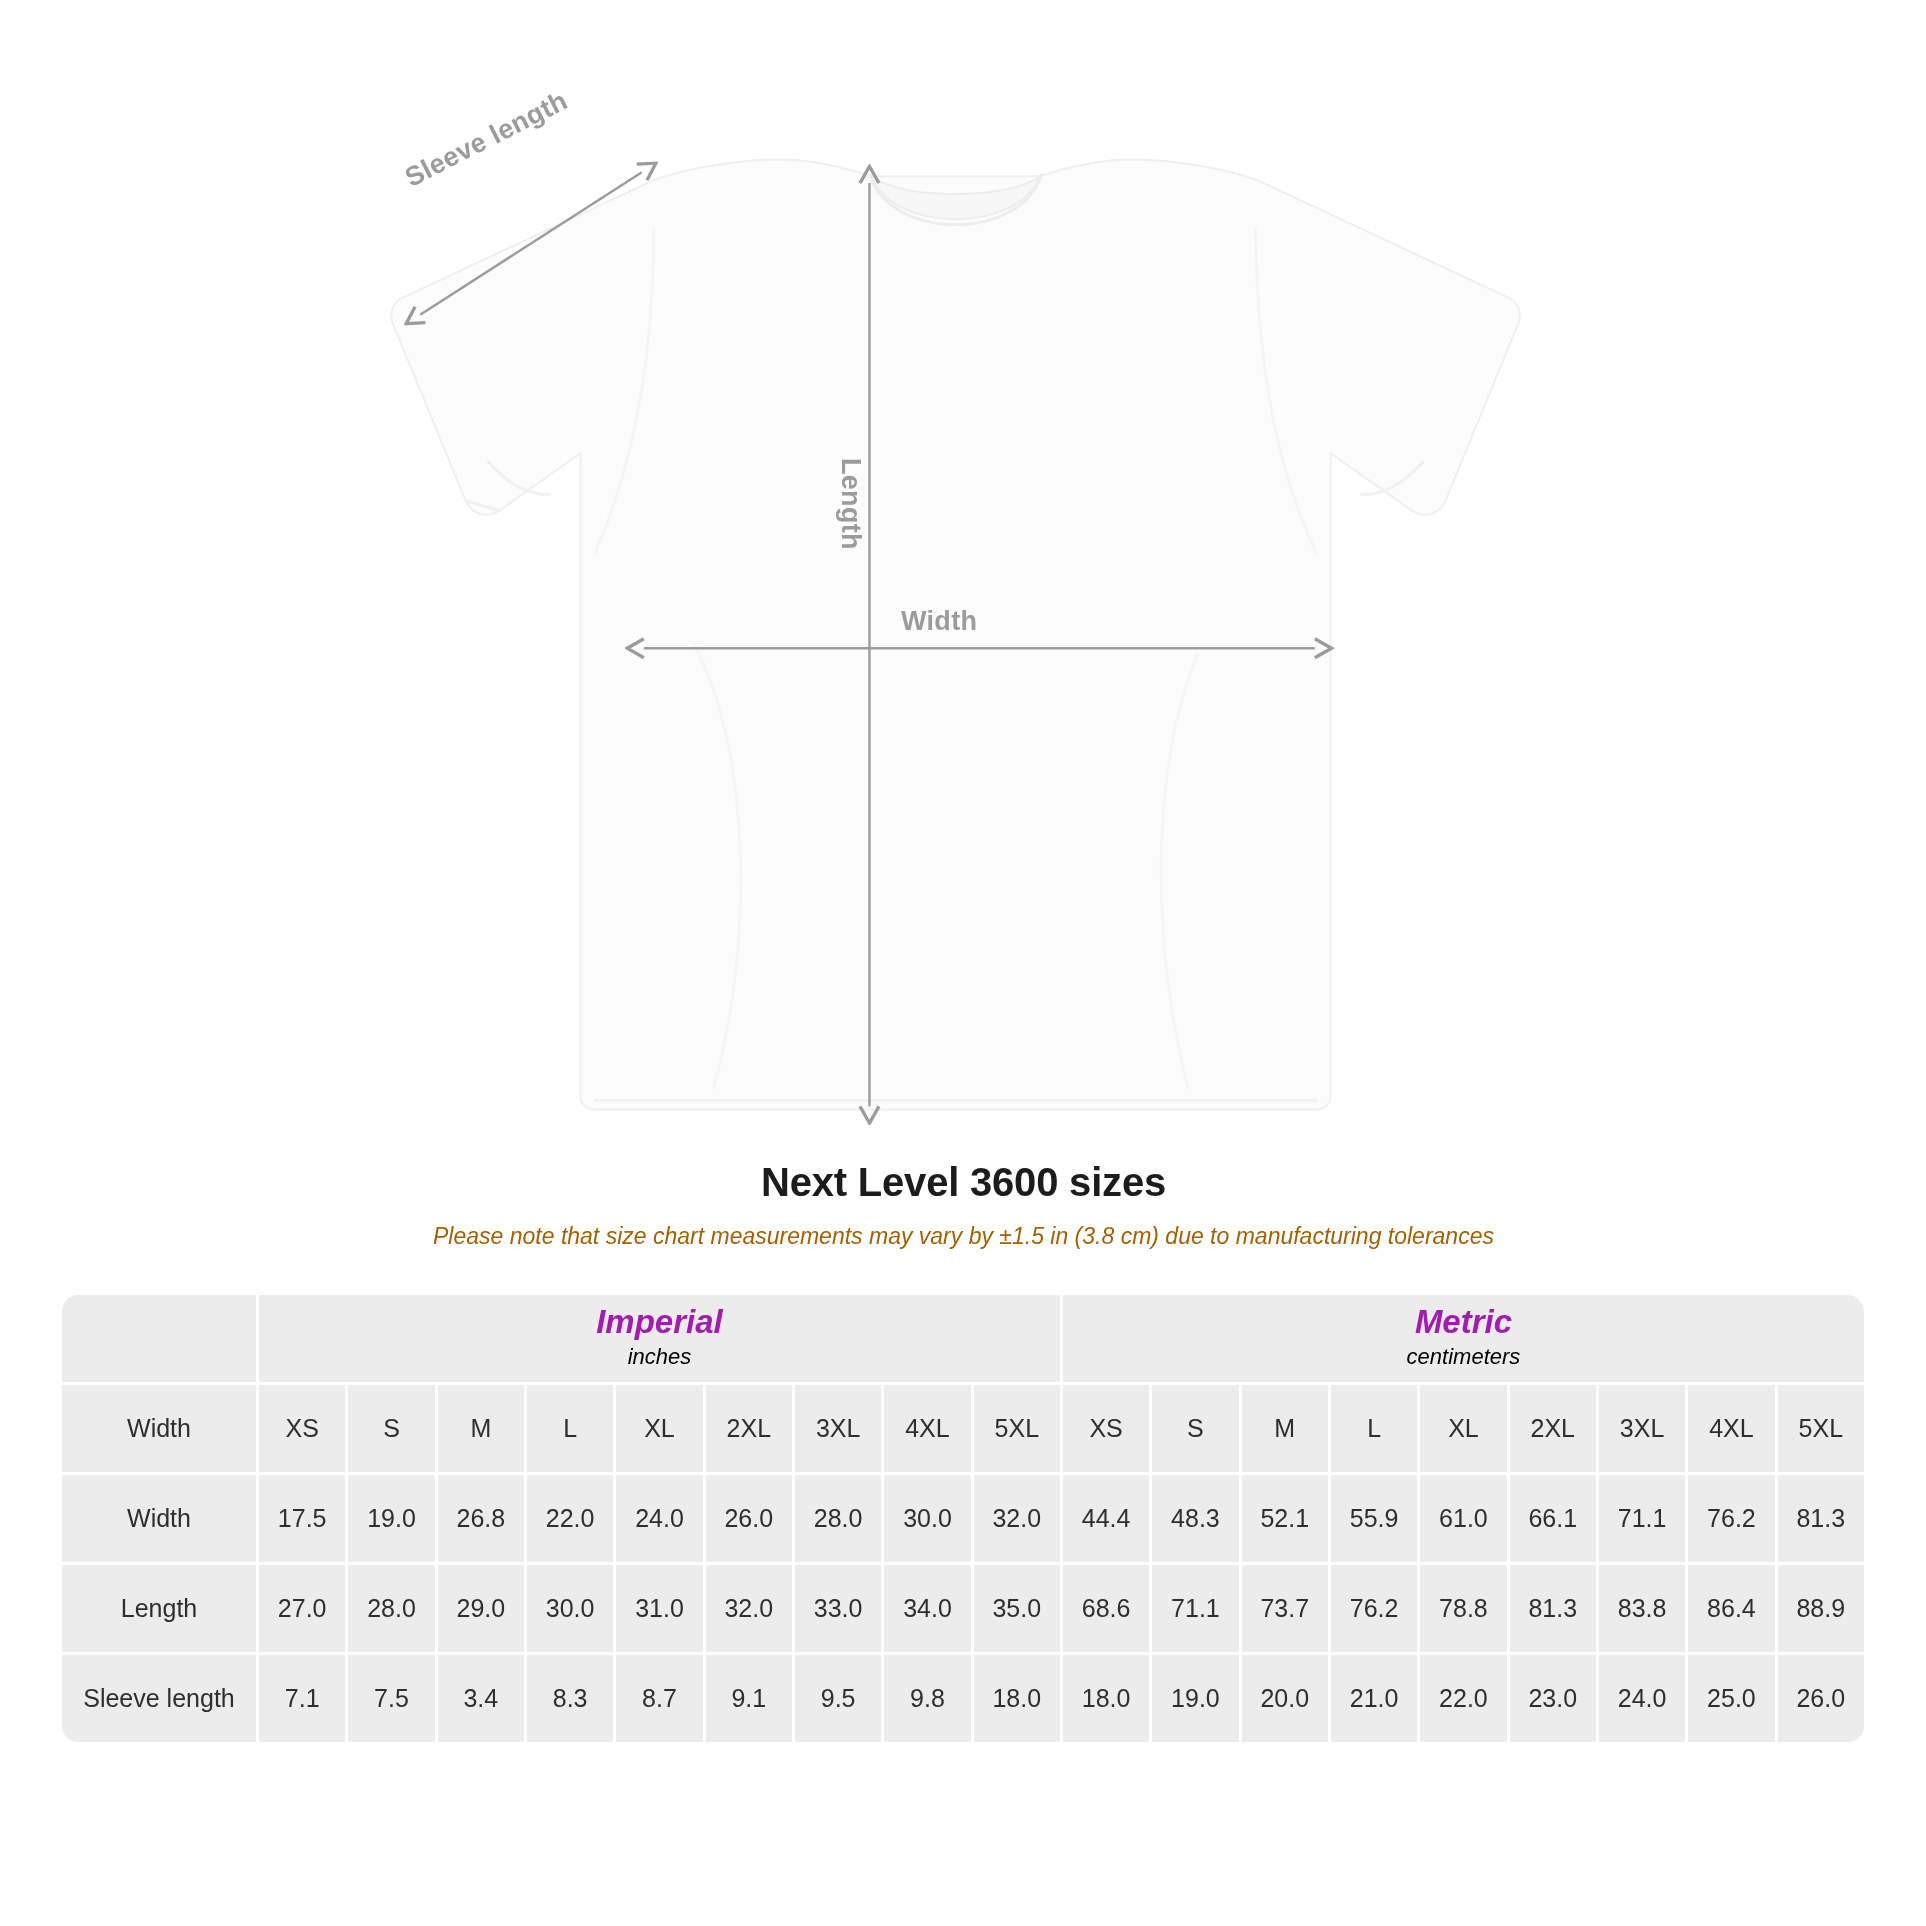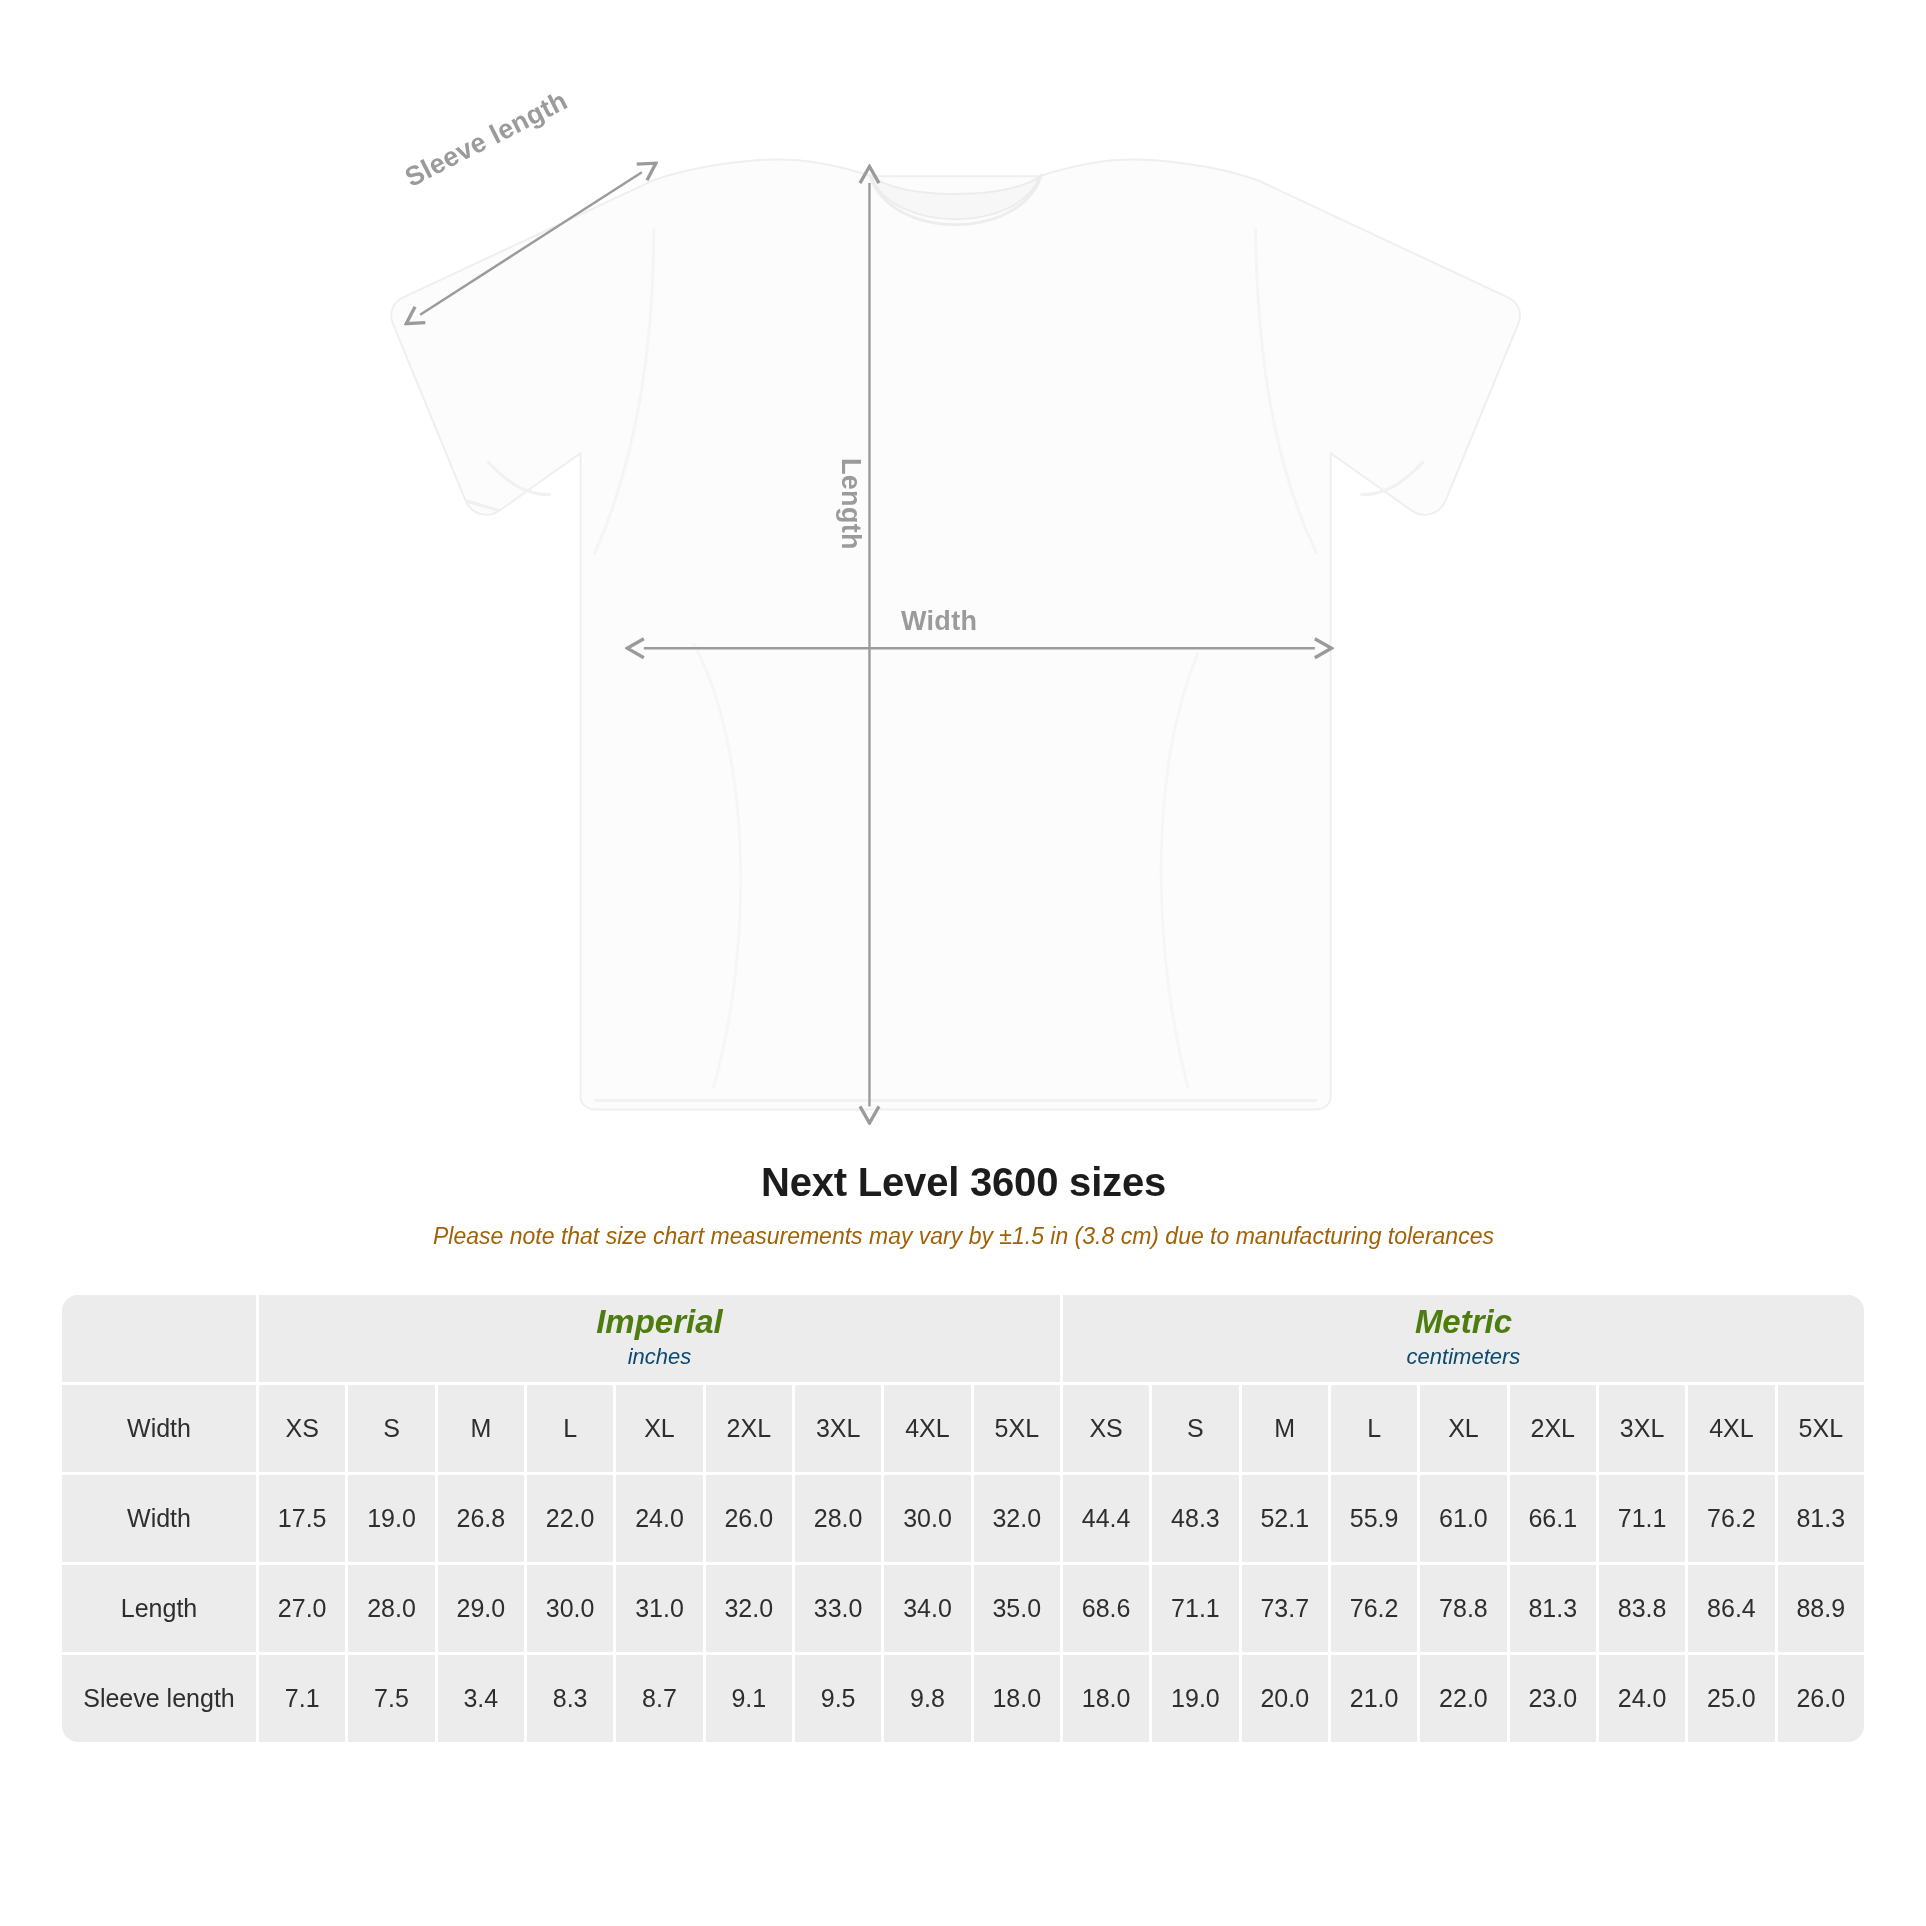--- a/index.html
+++ b/index.html
@@ -96,27 +96,27 @@
     padding: 0;
   }
   .unit-head {
     height: 117px;
     background: #ececec;
   }
   .unit-name {
     font-size: 33px;
     font-weight: bold;
     font-style: italic;
-    color: #4d7c0f;
+    color: #a21caf;
     line-height: 1.1;
   }
   .unit-sub {
     font-size: 22px;
     font-style: italic;
-    color: #0c4a6e;
+    color: #000000;
     line-height: 1.5;
   }
   .corner-cell {
     background: #ececec;
   }
   th.col-head {
     font-weight: bold;
     font-size: 25px;
     color: #3a3a3a;
   }

